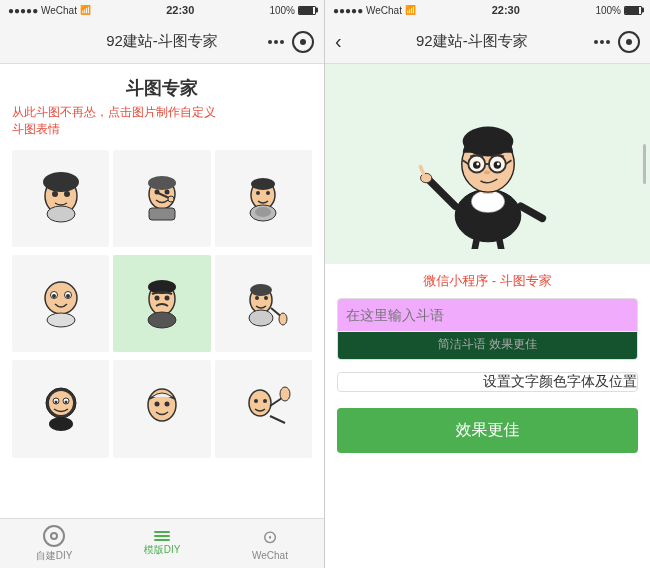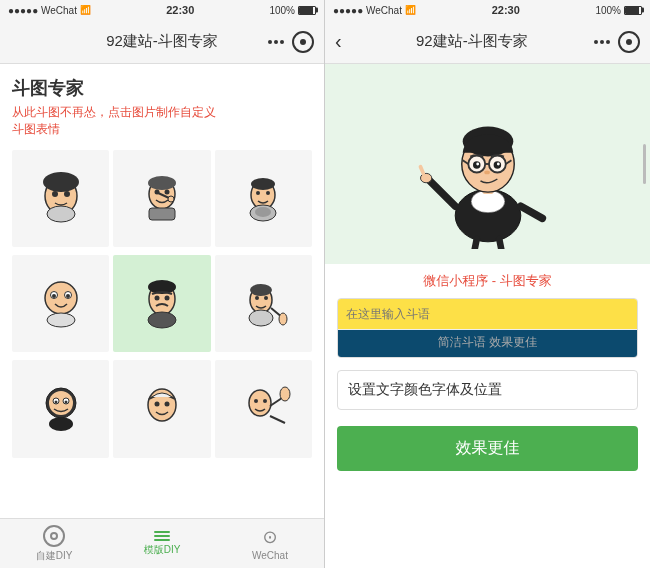--- a/index.html
+++ b/index.html
@@ -56,21 +56,21 @@
       width: 22px; height: 22px; border-radius: 50%; border: 2px solid #333;
       display: flex; align-items: center; justify-content: center;
     }
     .nav-circle-inner { width: 6px; height: 6px; border-radius: 50%; background: #333; }
     .content-left {
       flex: 1;
       overflow-y: auto;
       padding: 12px;
       background: #fff;
     }
-    .app-title { font-size: 18px; font-weight: bold; color: #333; margin-bottom: 4px; }
+    .app-title { font-size: 18px; font-weight: bold; color: #333; margin-bottom: 4px; text-align: center; }
     .app-desc { font-size: 12px; color: #e74c3c; margin-bottom: 12px; line-height: 1.4; }
     .meme-grid {
       display: grid;
       grid-template-columns: repeat(3, 1fr);
       gap: 4px;
       margin-bottom: 8px;
     }
     .meme-item {
       background: #f5f5f5;
       aspect-ratio: 1;
@@ -146,40 +146,39 @@
     .input-area {
       margin: 4px 12px;
       border: 1px solid #ddd;
       border-radius: 4px;
       overflow: hidden;
     }
     .input-main {
       width: 100%;
       border: none;
       padding: 8px;
-      font-size: 12px;
+      font-size: 14px;
       outline: none;
       color: #333;
-      background: #fde047;
+      background: #f0abfc;
     }
     .input-hint {
       width: 100%;
       padding: 4px 8px 6px;
       font-size: 12px;
       color: #aaa;
       text-align: center;
       border-top: 1px solid #eee;
-      background: #0c4a6e;
+      background: #14532d;
     }
     .settings-btn {
       margin: 8px 12px;
       border: 1px solid #ddd;
       border-radius: 4px;
-      padding: 10px;
-      text-align: left;
+      text-align: right;
       font-size: 14px;
       color: #333;
       cursor: pointer;
       background: #fff;
     }
     .make-btn {
       margin: 8px 12px;
       background: #4caf50;
       border-radius: 4px;
       padding: 12px;

